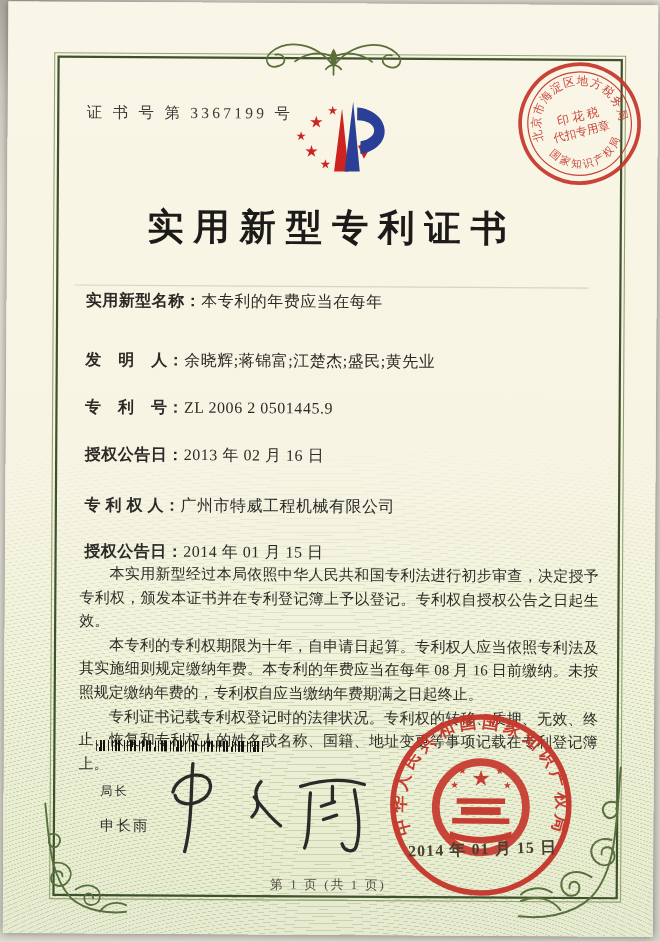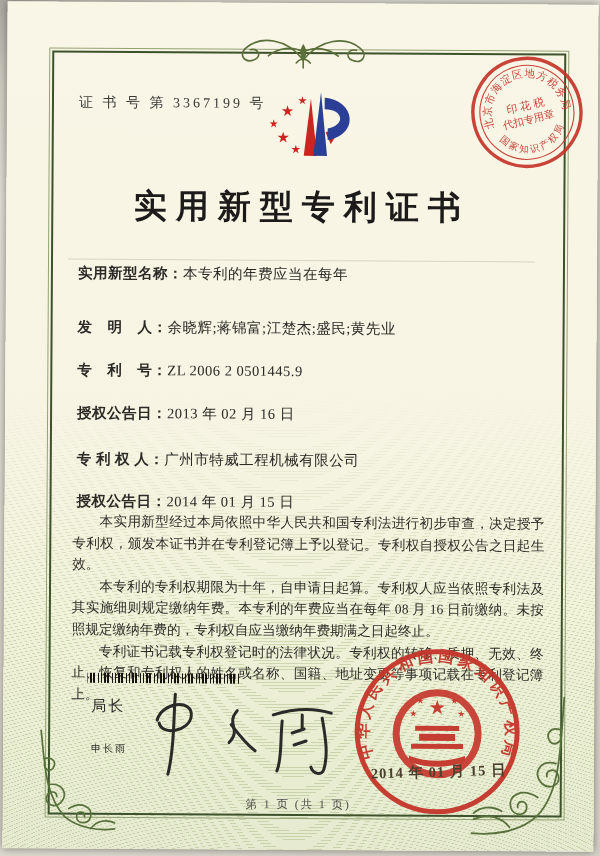--- a/index.html
+++ b/index.html
@@ -22,22 +22,22 @@
   .title{position:absolute;left:0;right:0;top:182px;text-align:center;font-size:33px;
     font-weight:700;letter-spacing:9px;color:#1c1b19;}
   .hairline{position:absolute;left:62px;right:62px;top:257px;height:1px;background:rgba(120,120,100,.25);}
   .frow{position:absolute;left:72px;right:50px;font-size:14.5px;color:#2b2a26;letter-spacing:.5px;}
   .frow .lab{color:#2b2a26;font-weight:bold;}
   .paras{position:absolute;left:68px;width:472px;top:509px;font-size:13.6px;line-height:21.6px;
     color:#2e2c27;text-align:justify;}
   .paras p{margin:0;text-indent:2em;}
   .barcode{position:absolute;left:84px;top:671px;width:153px;height:10px;
     background:repeating-linear-gradient(90deg,#16130f 0 1px,transparent 1px 3px,#16130f 3px 5px,transparent 5px 6px,#16130f 6px 8px,transparent 8px 11px,#16130f 11px 12px,transparent 12px 14px);}
-  .dirtitle{position:absolute;left:88px;top:695px;font-size:15px;color:#2c2b27;letter-spacing:2px;}
-  .dirname{position:absolute;left:88px;top:740px;font-size:10px;color:#2c2b27;letter-spacing:2px;}
+  .dirtitle{position:absolute;left:88px;top:710px;font-size:11px;color:#2c2b27;letter-spacing:2px;}
+  .dirname{position:absolute;left:88px;top:740px;font-size:13px;color:#2c2b27;letter-spacing:2px;}
   .sig{position:absolute;left:142px;top:682px;}
   .seal{position:absolute;left:348px;top:642px;opacity:.95;}
   .sealdate{position:absolute;left:368px;top:758px;width:180px;font-size:14.5px;letter-spacing:1px;
     color:#4a3f2e;transform:rotate(-2deg);font-weight:600;}
   .footer{position:absolute;left:0;right:0;top:794px;text-align:center;font-size:11.5px;color:#4d4c45;letter-spacing:2px;}
   .flourish{position:absolute;z-index:1;}
   .fl-top{left:50%;top:27px;transform:translateX(-50%);}
   .fl-bl{left:32px;bottom:12px;}
   .fl-br{right:22px;bottom:8px;transform:scaleX(-1);}
   svg{display:block;}

